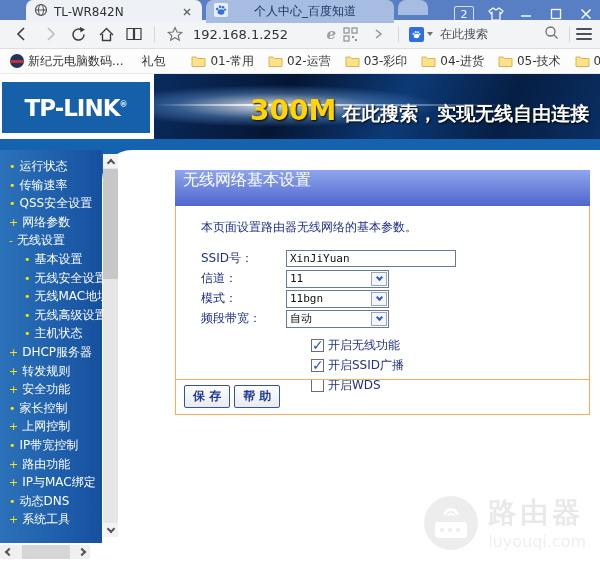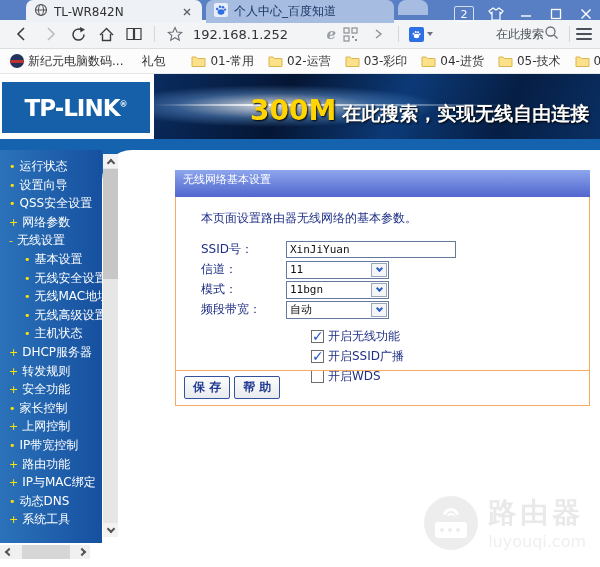--- a/index.html
+++ b/index.html
@@ -3,40 +3,40 @@
 <meta charset="utf-8">
 <style>
   * { box-sizing: border-box; margin: 0; padding: 0; }
   html,body { width:600px; height:567px; overflow:hidden; }
   body { font-family:"DejaVu Sans","Liberation Sans",sans-serif; position:relative; background:#fff; }
 
   
   .titlebar { height:20px; background:#587fc4; position:relative; display:flex; }
   .tab { height:23px; display:flex; align-items:center; padding:0 8px; border-radius:7px 7px 0 0; font-size:12px; }
   .tab.active { background:#eef1f6; color:#333; width:176px; margin-left:26px; }
-  .tab.inactive { background:#a7bce1; color:#16335f; width:188px; margin-left:4px; }
+  .tab.inactive { background:#a7bce1; color:#16335f; width:188px; margin-left:4px;gap:20px; }
   .tab .tab-title { flex:1; white-space:nowrap; overflow:hidden; margin-left:6px; }
   .tab-close { width:14px; height:14px; position:relative; cursor:pointer; }
   .tab-close svg { display:block; }
   .newtab-blob { width:30px; height:15px; background:#a7bce1; border-radius:8px 8px 0 0; margin-left:4px; }
   .win-right { position:absolute; right:6px; top:0; height:28px; display:flex; align-items:center; gap:14px; }
   .count-badge { min-width:20px; height:16px; border:1px solid rgba(255,255,255,.75); border-radius:2px;
     color:#fff; font-size:11px; display:flex; align-items:center; justify-content:center; padding:0 3px; }
   .win-ico { width:16px; height:16px; display:flex; align-items:center; justify-content:center; }
 
   
   .toolbar { height:29px; background:#f3f4f6; border-bottom:1px solid #dcdee2; display:flex; align-items:center; padding:0 8px; }
   .tb-ico { width:24px; height:22px; display:flex; align-items:center; justify-content:center; margin:0 2px; }
   .tb-div { width:1px; height:16px; background:#d4d6da; margin:0 6px; }
   .url-text { font-size:13px; color:#333; margin-left:4px; flex:1; white-space:nowrap; }
   .ie-e { font-family:"DejaVu Serif","Liberation Serif",serif; font-style:italic; font-weight:bold; color:#9aa0a8; font-size:15px; }
   .searchbox { display:flex; align-items:center; width:150px; margin:0 4px; }
   .engine-ico { width:15px; height:15px; background:#2f6fe4; border-radius:2px; display:flex; align-items:center; justify-content:center; }
   .engine-caret { width:0; height:0; border-left:3px solid transparent; border-right:3px solid transparent; border-top:4px solid #6b7280; margin-left:3px; }
-  .search-ph { font-size:12px; color:#4a4f57; margin-left:7px; flex:1; white-space:nowrap;text-align:right; }
+  .search-ph { font-size:12px; color:#4a4f57; margin-left:7px; flex:1; white-space:nowrap; }
   .burger { width:16px; height:12px; display:flex; flex-direction:column; justify-content:space-between; }
   .burger i { height:2px; background:#4b5058; border-radius:1px; }
 
   
   .bookmarks { height:25px; background:#fcfcfd; border-bottom:1px solid #e7e8ea; display:flex; align-items:center; padding:0 10px; font-size:12px; color:#333; }
   .bm-item { display:flex; align-items:center; margin-right:14px; white-space:nowrap; }
   .bm-item .lbl { margin-left:4px; }
   .favicon { width:14px; height:14px; border-radius:50%; background:#24335c; position:relative; overflow:hidden; }
   .favicon::after { content:""; position:absolute; left:0; right:0; top:6px; height:3px; background:#b33; }
   .bm-div { width:1px; height:14px; background:#d9dadd; margin:0 10px 0 2px; }
@@ -81,21 +81,21 @@
   
   .hscroll { position:absolute; left:0; top:395px; width:90px; height:14px; background:#f0f0f0; z-index:3; }
   .hs-btn { position:absolute; top:0; width:14px; height:14px; display:flex; align-items:center; justify-content:center; background:#f0f0f0; }
   .hs-left { left:0; } .hs-right { right:0; }
   .chev.left { transform:rotate(135deg); margin-left:3px; }
   .chev.right { transform:rotate(-45deg); margin-right:3px; }
   .hs-thumb { position:absolute; left:22px; top:0; width:48px; height:14px; background:#d6d6d6; }
 
   
   .panel { position:absolute; left:73px; top:20px; width:415px; }
-  .panel-head { height:27px; background:linear-gradient(180deg,#8ea6ec,#5066ce); color:#fff; font-size:11px; line-height:19px; padding-left:8px; }
+  .panel-head { height:36px; background:linear-gradient(180deg,#8ea6ec,#5066ce); color:#fff; font-size:16px; line-height:19px; padding-left:8px; }
   .panel-body { border:1px solid #f7aa60; border-top:none; background:#fff; height:209px; position:relative; font-size:12px; color:#1f2f85; }
   .desc { padding:13px 0 0 25px; }
   .form { margin-top:13px; }
   .frow { display:flex; align-items:center; height:19px; margin:0 0 1px 25px; }
   .frow .flabel { width:85px; }
   .text-input { width:170px; height:17px; border:1px solid #64799c; background:#fff; font-family:"DejaVu Sans Mono","Liberation Mono",monospace; font-size:11px; color:#111; padding:1px 3px; line-height:13px; }
   .sel { width:103px; height:18px; border:1px solid #64799c; background:#fff; display:flex; align-items:center;gap:47px; }
   .sel .val { flex:1; padding-left:3px; font-family:"DejaVu Sans Mono","Liberation Mono",monospace; font-size:11px; color:#111; white-space:nowrap; overflow:hidden; }
   .sel-btn { width:16px; height:14px; margin-right:1px; border:1px solid #9aa6b8; background:#f4f5f7; display:flex; align-items:center; justify-content:center; }
   .sel-btn .chev { width:5px; height:5px; border-color:#2d5fc4; margin-top:-2px; transform:rotate(45deg); }
@@ -387,21 +387,21 @@
       </div>
       <div class="wm-text">
         <div class="t1">路由器</div>
         <div class="t2">luyouqi.com</div>
       </div>
     </div>
   </div>
 
   <div class="sidebar">
     <div class="side-item"><span class="bullet">•</span><span class="lbl">运行状态</span></div>
-    <div class="side-item"><span class="bullet">•</span><span class="lbl">设置向导</span></div>
+    <div class="side-item"><span class="bullet">•</span><span class="lbl">传输速率</span></div>
     <div class="side-item"><span class="bullet">•</span><span class="lbl">QSS安全设置</span></div>
     <div class="side-item"><span class="bullet">+</span><span class="lbl">网络参数</span></div>
     <div class="side-item"><span class="bullet">-</span><span class="lbl">无线设置</span></div>
     <div class="side-item sub"><span class="bullet">•</span><span class="lbl active">基本设置</span></div>
     <div class="side-item sub"><span class="bullet">•</span><span class="lbl">无线安全设置</span></div>
     <div class="side-item sub"><span class="bullet">•</span><span class="lbl">无线MAC地址过滤</span></div>
     <div class="side-item sub"><span class="bullet">•</span><span class="lbl">无线高级设置</span></div>
     <div class="side-item sub"><span class="bullet">•</span><span class="lbl">主机状态</span></div>
     <div class="side-item"><span class="bullet">+</span><span class="lbl">DHCP服务器</span></div>
     <div class="side-item"><span class="bullet">+</span><span class="lbl">转发规则</span></div>

